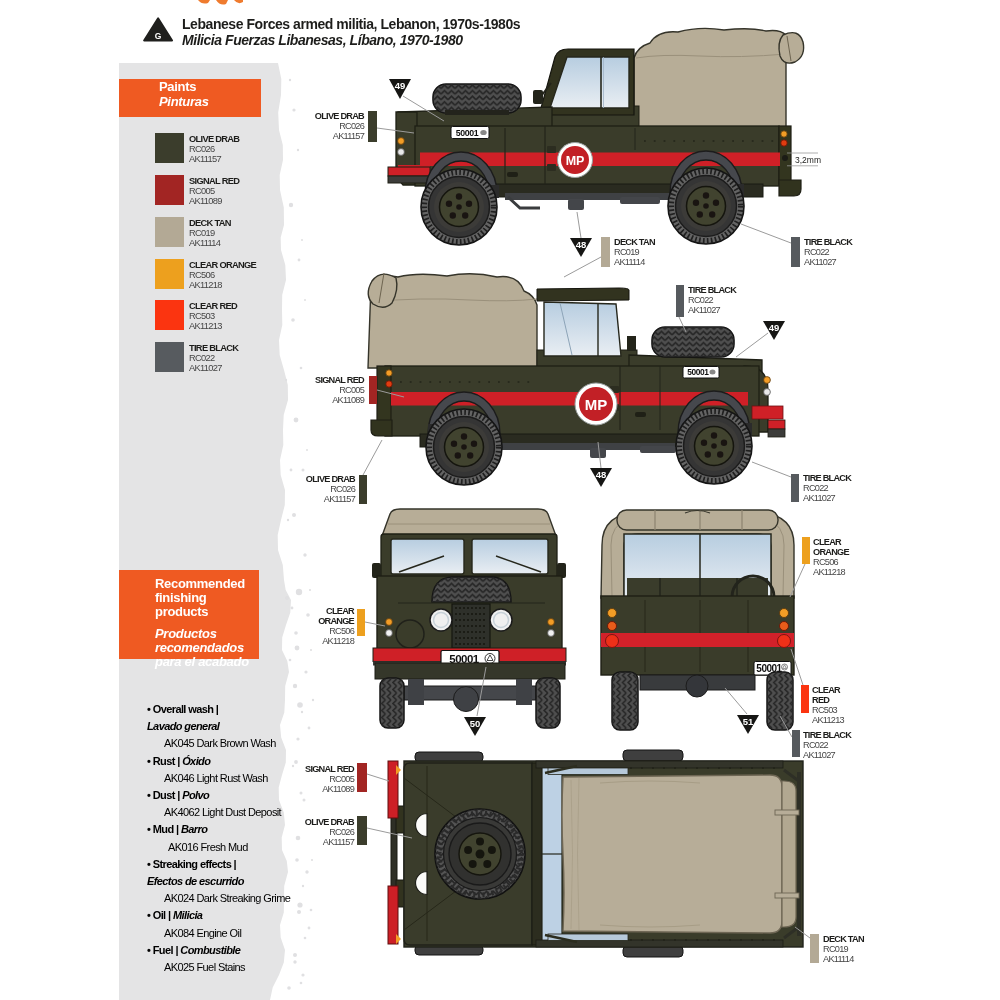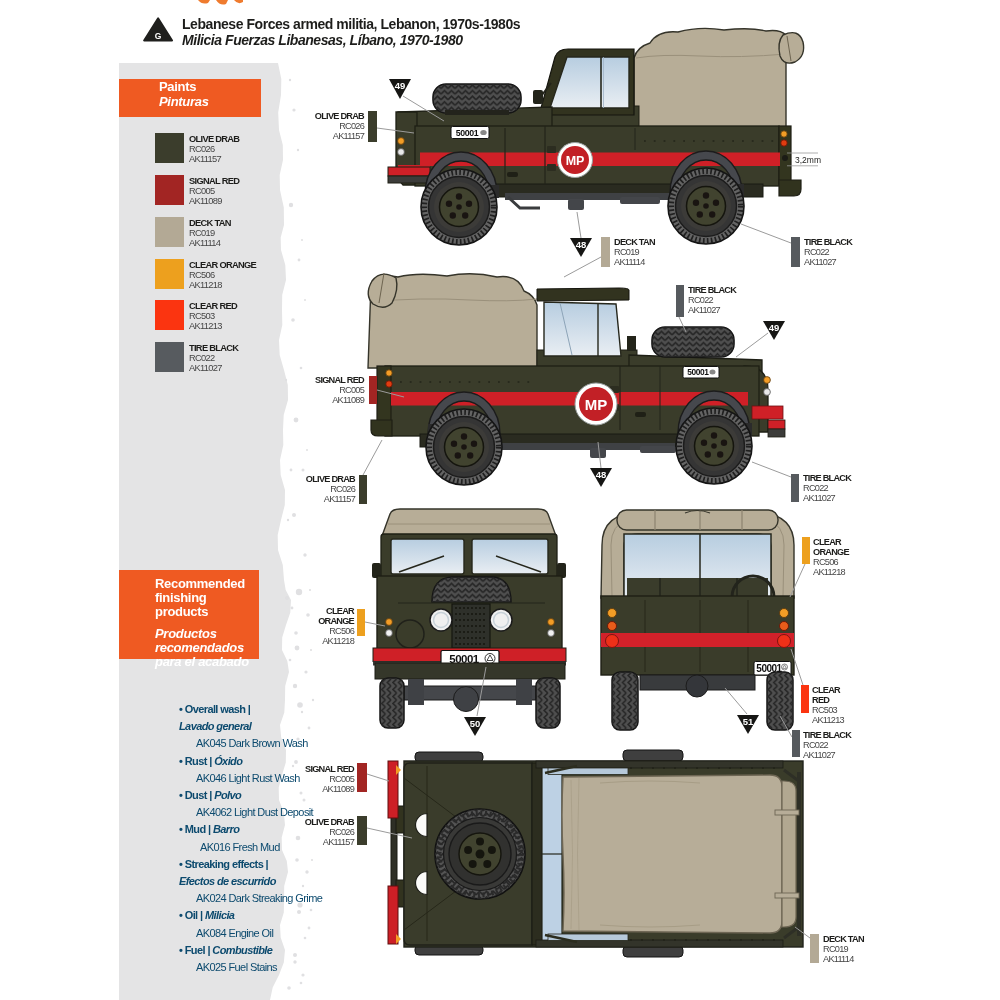--- a/index.html
+++ b/index.html
@@ -16,21 +16,21 @@
   #paintsbox{left:119px;top:79px;width:142px;height:38px;}
   #paintsbox div{margin-left:40px;font-size:13px;font-weight:bold;letter-spacing:-0.3px;line-height:15px;}
   #recbox{left:119px;top:570px;width:140px;height:89px;}
   #recbox .en{margin:7px 0 0 36px;font-size:13px;letter-spacing:-0.3px;font-weight:bold;line-height:14px;}
   #recbox .es{margin:8px 0 16px 36px;font-size:13px;letter-spacing:-0.3px;font-weight:bold;font-style:italic;line-height:14px;}
   .chip{position:absolute;left:155px;width:29px;height:30px;}
   .chiplab{position:absolute;left:189px;color:#1d1d1b;}
   .chiplab .n{font-size:9.3px;font-weight:bold;letter-spacing:-0.7px;white-space:nowrap;}
   .chiplab .c{font-size:9.3px;color:#454545;letter-spacing:-0.7px;line-height:10.3px;white-space:nowrap;}
   
-  #prodlist{left:147px;top:701px;width:150px;color:#0c4a6e;margin-left:32px;}
+  #prodlist{left:147px;top:701px;width:150px;color:#000000;}
   #prodlist .b{font-size:11px;font-weight:bold;letter-spacing:-0.6px;line-height:17.2px;white-space:nowrap;}
   #prodlist .bi{font-size:11px;font-weight:bold;font-style:italic;letter-spacing:-0.6px;line-height:17.2px;white-space:nowrap;}
   #prodlist .r{font-size:11px;letter-spacing:-0.6px;line-height:17.2px;margin-left:17px;white-space:nowrap;}
   i.it{font-style:italic;}
   svg text{font-family:"Liberation Sans",sans-serif;}
   .cn{font-weight:bold;font-size:9.2px;fill:#1d1d1b;letter-spacing:-0.75px;}
   .cc{font-size:9.2px;fill:#454545;letter-spacing:-0.75px;}
 </style>
 </head>
 <body>

